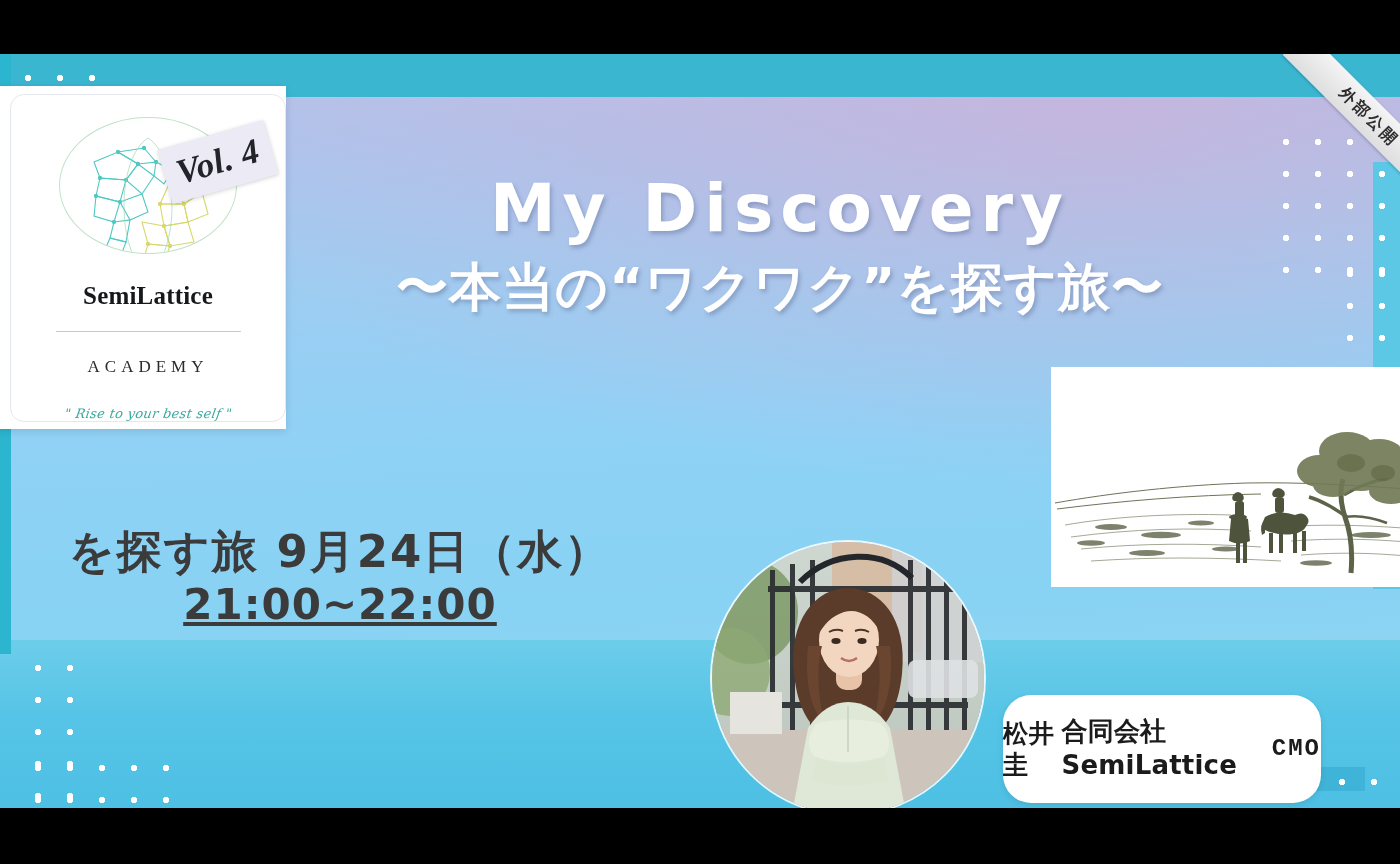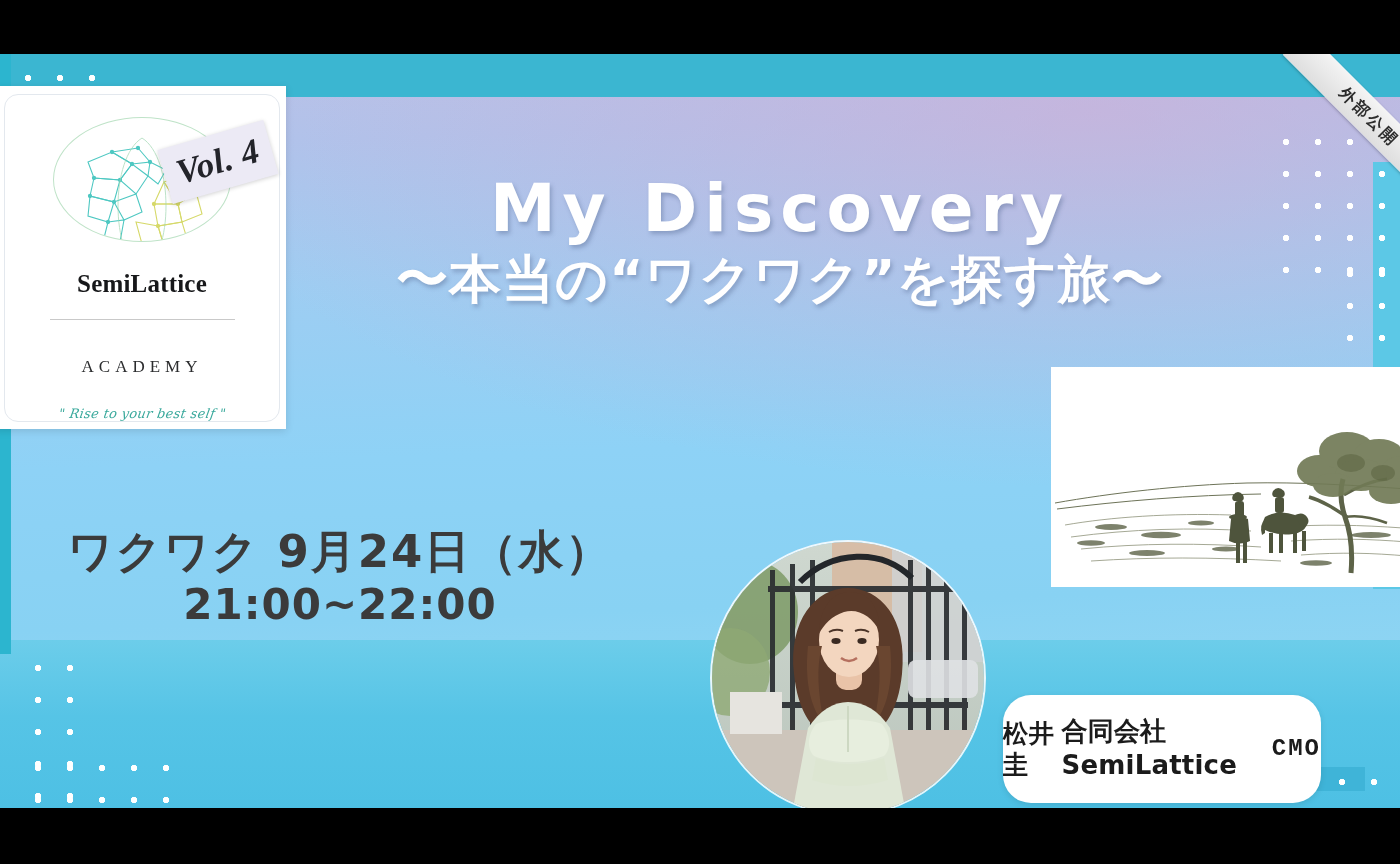--- a/index.html
+++ b/index.html
@@ -42,57 +42,57 @@
   .ribbon{position:absolute;width:210px;height:34px;left:-8px;top:46px;
     background:linear-gradient(180deg,#f4f4f4,#dedede);
     transform:rotate(45deg);transform-origin:center;
     box-shadow:0 1px 3px rgba(0,0,0,.25);
     display:flex;align-items:center;justify-content:center;}
   .ribbon span{font-family:"Liberation Sans",sans-serif;font-size:16px;font-weight:700;color:#2c2c2c;letter-spacing:3px;}
 
   
   .logo-card{position:absolute;left:-6px;top:32px;width:292px;height:343px;background:#fff;
     box-shadow:0 2px 8px rgba(0,0,0,.12);z-index:20;}
-  .logo-inner{position:absolute;left:10px;top:8px;width:274px;height:326px;
+  .logo-inner{position:absolute;left:16px;top:8px;width:274px;height:326px;
     border:1px solid #e3e8ee;border-radius:14px;background:#fff;
     display:flex;flex-direction:column;align-items:center;gap:18px;}
   .globe{margin-top:22px;width:176px;height:176px;border-radius:50%;
     border:1.6px solid #bfe3c8;position:relative;overflow:hidden;}
   .globe svg{position:absolute;left:0;top:0;}
   .brand{margin-top:10px;font-family:"Liberation Serif","DejaVu Serif",serif;font-size:25px;font-weight:700;color:#17181a;letter-spacing:.2px;}
   .brand-rule{margin-top:3px;width:185px;height:1px;background:#c9c9c9;}
-  .brand-sub{margin-top:19px;font-family:"Liberation Serif",serif;font-size:17px;color:#2b2c2e;letter-spacing:5px;}
+  .brand-sub{margin-top:7px;font-family:"Liberation Serif",serif;font-size:17px;color:#2b2c2e;letter-spacing:5px;}
   .brand-tag{margin-top:11px;font-family:"DejaVu Serif",serif;font-style:italic;font-size:13px;color:#3aa99c;letter-spacing:.3px;transform:skewX(-9deg);}
 
   
   .vol{position:absolute;left:163px;top:80px;width:110px;height:56px;z-index:30;
     background:#eceaf5;transform:rotate(-16deg);
     box-shadow:0 1px 4px rgba(0,0,0,.18);
     display:flex;align-items:center;justify-content:center;}
   .vol span{font-family:"Liberation Serif","DejaVu Serif",serif;font-style:italic;font-weight:700;
     font-size:35px;color:#23242a;letter-spacing:.5px;}
 
   
   .headline{position:absolute;left:300px;top:118px;width:960px;text-align:center;z-index:25;}
   .h-main{font-family:"DejaVu Sans","Liberation Sans",sans-serif;font-weight:700;font-size:66px;color:#fff;
     letter-spacing:7px;line-height:1.12;text-shadow:2px 3px 4px rgba(90,110,150,.45);}
-  .h-sub{margin-top:2px;font-family:"DejaVu Sans",sans-serif;font-weight:700;font-size:52px;color:#fff;
+  .h-sub{margin-top:10px;font-family:"DejaVu Sans",sans-serif;font-weight:700;font-size:52px;color:#fff;
     letter-spacing:1px;line-height:1.22;text-shadow:2px 3px 4px rgba(90,110,150,.45);}
   .h-sub2{margin-top:2px;font-family:"DejaVu Sans",sans-serif;font-weight:700;font-size:52px;color:#fff;
     letter-spacing:1px;line-height:1.22;text-shadow:2px 3px 4px rgba(90,110,150,.45);}
 
   
   .illus{position:absolute;left:1051px;top:313px;width:360px;height:220px;background:#fff;z-index:22;overflow:hidden;}
   .illus svg{display:block;}
 
   
   .info{position:absolute;left:40px;top:472px;width:600px;text-align:center;z-index:25;
     font-family:"DejaVu Sans",sans-serif;font-weight:700;color:#3b3b3b;}
   .info .l1{font-size:45px;letter-spacing:2px;line-height:1.16;white-space:nowrap;}
-  .info .l2{font-size:42px;letter-spacing:1px;line-height:1.3;}
+  .info .l2{font-size:42px;letter-spacing:1px;line-height:1.3;text-decoration:underline;}
   .info .l3{font-size:43px;letter-spacing:3px;line-height:1.28;}
 
   
   .portrait{position:absolute;left:710px;top:486px;width:272px;height:272px;border-radius:50%;
     overflow:hidden;z-index:26;border:2px solid rgba(255,255,255,.85);}
   .portrait svg{display:block;}
 
   
   .speaker{position:absolute;left:1003px;top:641px;width:318px;height:108px;background:#fff;
     border-radius:28px;z-index:30;display:flex;flex-direction:row;align-items:center;justify-content:center;
@@ -254,21 +254,21 @@
           <rect x="218" y="166" width="4" height="20"></rect>
           <rect x="228" y="166" width="4" height="20"></rect>
           <rect x="242" y="166" width="4" height="20"></rect>
           <rect x="251" y="164" width="4" height="20"></rect>
           <path d="M214 152 q-6 6 -3 16 l3 -2 z"></path>
         </g>
       </svg>
     </div>
 
     <div class="info">
-      <div class="l1">ワクワク 9月24日（水）</div>
+      <div class="l1">を探す旅 9月24日（水）</div>
       <div class="l2">21:00~22:00</div>
     </div>
 
     <div class="portrait">
       <svg width="272" height="272" viewBox="0 0 272 272" aria-hidden="true">
         <defs>
           <linearGradient id="skygrad" x1="0" y1="0" x2="0" y2="1">
             <stop offset="0" stop-color="#cfd8d0"></stop>
               <stop offset="1" stop-color="#b9c4bb"></stop>
           </linearGradient>

